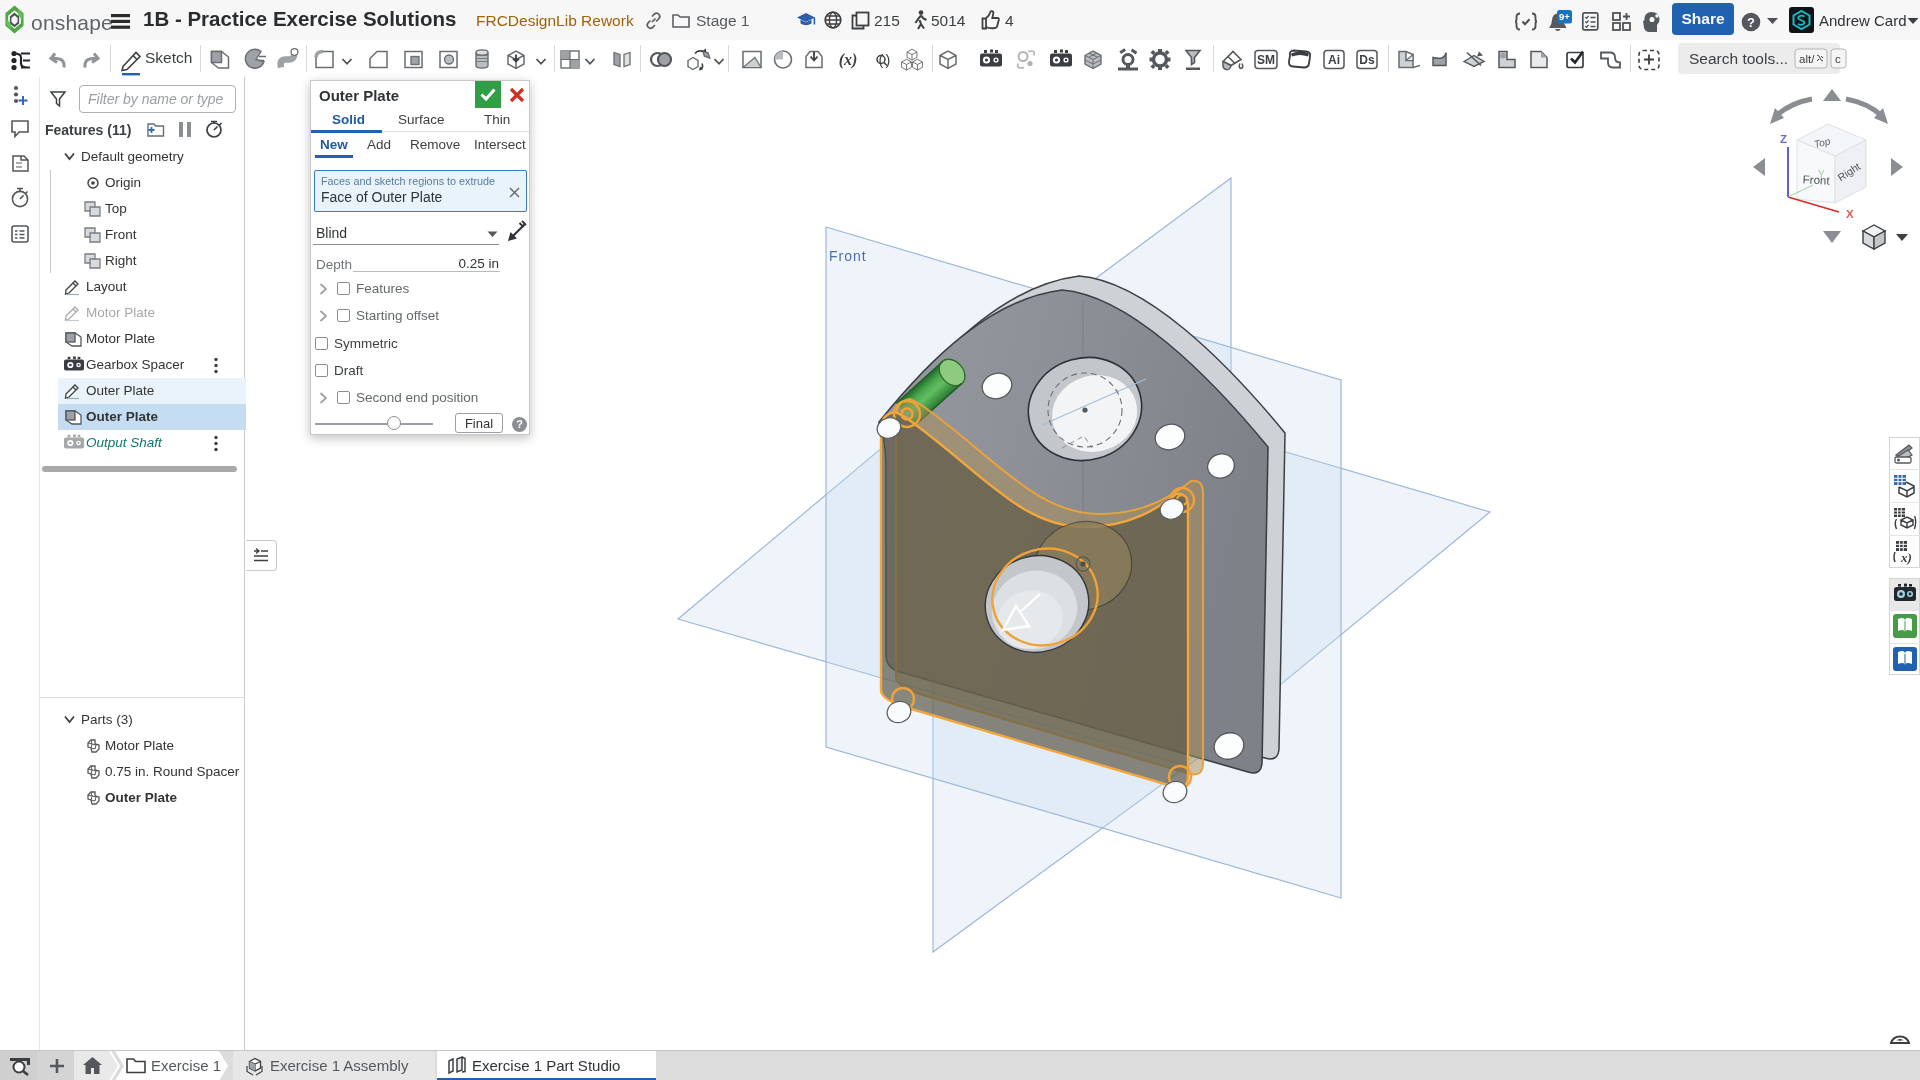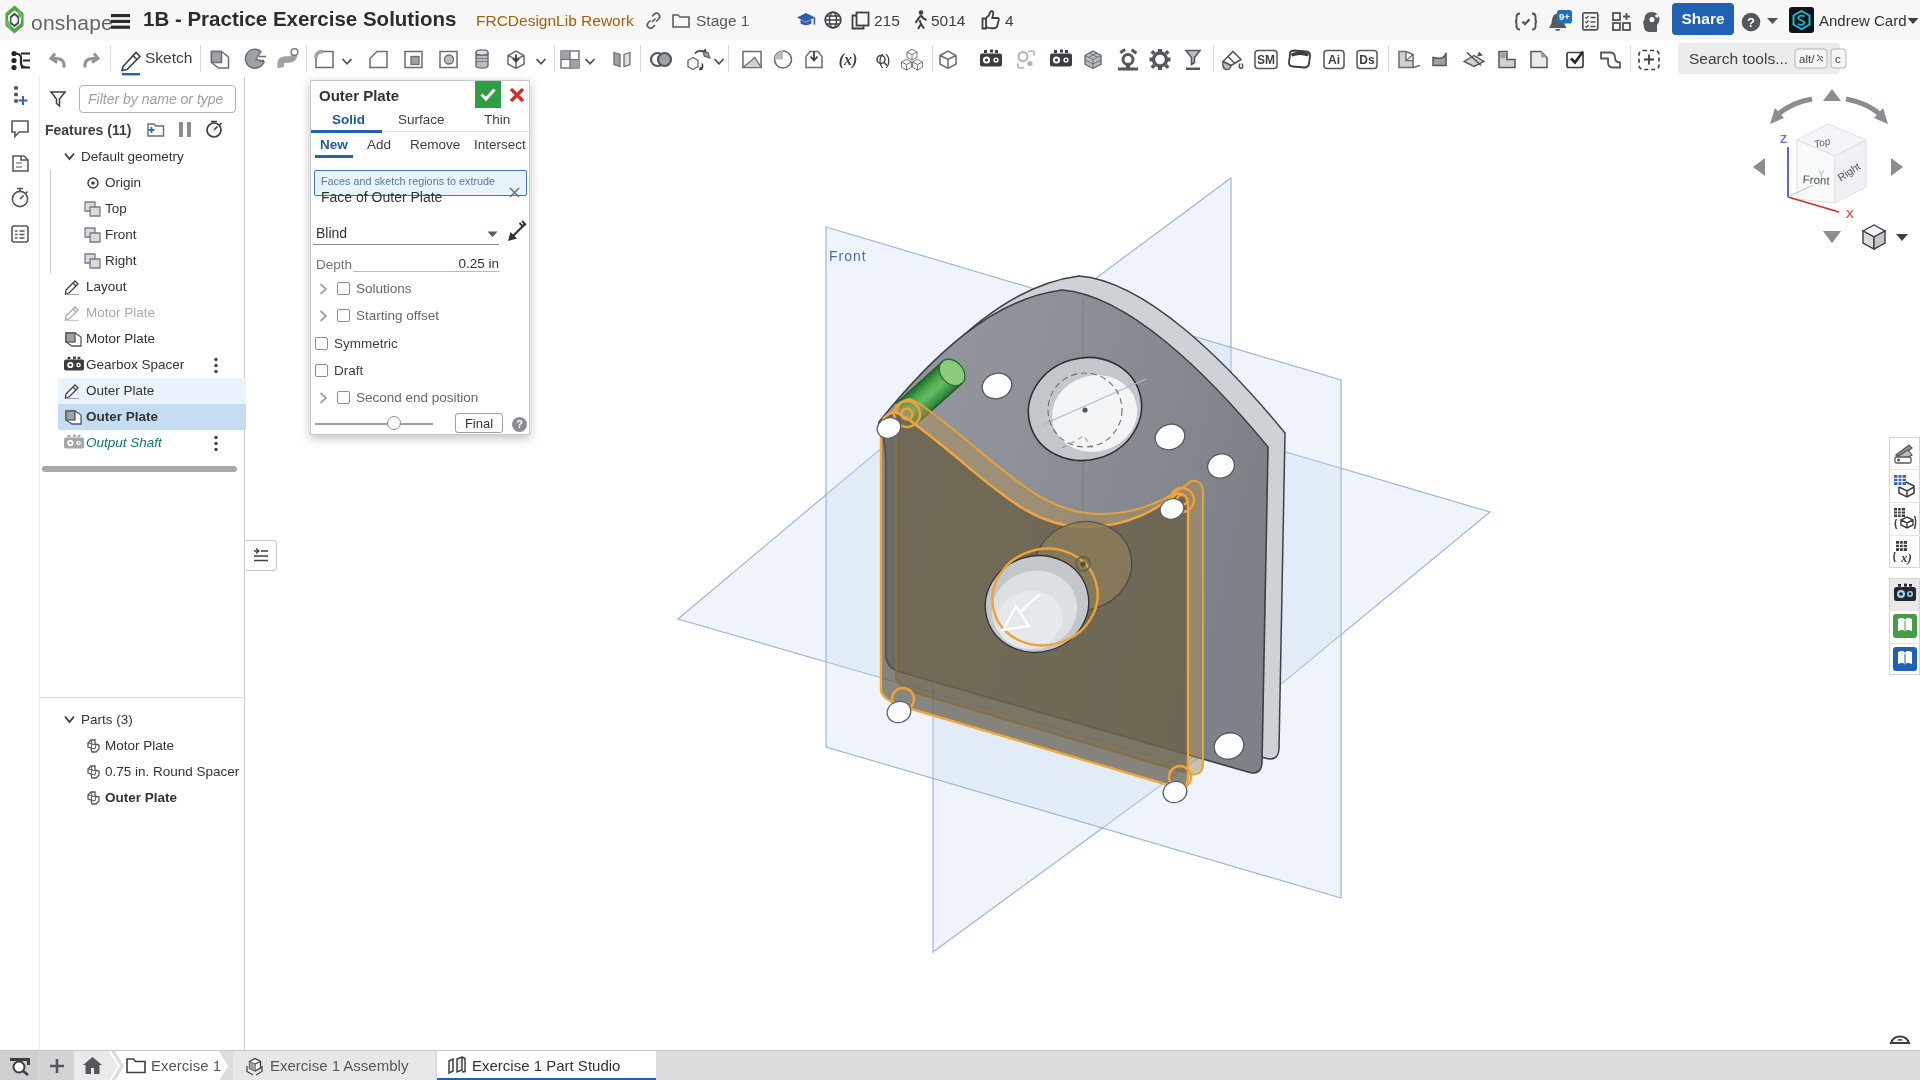--- a/index.html
+++ b/index.html
@@ -700,21 +700,21 @@
  <span class="abs" style="left:173px;top:4px;color:#3c4043;">Thin</span>
  <div class="abs" style="left:0px;top:22px;width:71px;height:2.5px;background:#2161b2;"></div>
 </div>
 <div class="abs" style="left:0;top:51px;width:220px;height:26px;font-size:13.5px;">
  <span class="abs" style="left:9px;top:5px;color:#1d5a9e;font-weight:bold;">New</span>
  <span class="abs" style="left:56px;top:5px;color:#3c4043;">Add</span>
  <span class="abs" style="left:99px;top:5px;color:#3c4043;">Remove</span>
  <span class="abs" style="left:163px;top:5px;color:#3c4043;">Intersect</span>
  <div class="abs" style="left:4px;top:23px;width:38px;height:2.5px;background:#2161b2;"></div>
 </div>
-<div class="abs" style="left:3px;top:89px;width:213px;height:26px;background:#e9f3fc;border:1.5px solid #3c78be;border-radius:2px;">
+<div class="abs" style="left:3px;top:89px;width:213px;height:42px;background:#e9f3fc;border:1.5px solid #3c78be;border-radius:2px;">
  <div class="abs" style="left:6px;top:4px;font-size:10.8px;color:#5a7a9a;">Faces and sketch regions to extrude</div>
  <div class="abs" style="left:6px;top:18px;font-size:14px;color:#2f3337;">Face of Outer Plate</div>
  <svg style="left:194px;top:16px" width="11" height="11" viewBox="0 0 11 11">
         <path d="M1 1 L10 10 M10 1 L1 10" stroke="#6a6e72" stroke-width="1.5"></path>
       </svg>
 </div>
 <div class="abs" style="left:5px;top:144px;font-size:14px;color:#2f3337;">Blind</div>
 <svg style="left:176px;top:150px" width="11" height="7" viewBox="0 0 11 7">
       <path d="M0.5 0.5 L5.5 6 L10.5 0.5 Z" fill="#54585c"></path>
     </svg>
@@ -725,21 +725,21 @@
  <path d="M13.5 1 l4 4 M16 -1 l4 4" stroke="#2f3337" stroke-width="1.8"></path>
 </svg>
 <div class="abs" style="left:5px;top:176px;font-size:13.5px;color:#70757a;">Depth</div>
 <div class="abs" style="left:2px;top:175px;width:186px;text-align:right;font-size:13.5px;color:#2f3337;">0.25 in</div>
 <div class="abs" style="left:42px;top:190px;width:147px;height:1px;background:#b8bcc0;"></div>
 <div class="chk abs" style="left:0;top:200px;"></div>
 <svg style="left:8px;top:202px" width="8" height="12" viewBox="0 0 8 12">
       <path d="M1.5 1 L7 6 L1.5 11" fill="none" stroke="#9aa0a6" stroke-width="1.7"></path>
     </svg>
 <div class="abs" style="left:26px;top:201px;width:13px;height:13px;border:1.4px solid #8a8e92;border-radius:2px;"></div>
-<div class="abs" style="left:45px;top:200px;font-size:13.5px;color:#63686d;">Solutions</div>
+<div class="abs" style="left:45px;top:200px;font-size:13.5px;color:#63686d;">Features</div>
 <svg style="left:8px;top:229px" width="8" height="12" viewBox="0 0 8 12">
       <path d="M1.5 1 L7 6 L1.5 11" fill="none" stroke="#9aa0a6" stroke-width="1.7"></path>
     </svg>
 <div class="abs" style="left:26px;top:228px;width:13px;height:13px;border:1.4px solid #8a8e92;border-radius:2px;"></div>
 <div class="abs" style="left:45px;top:227px;font-size:13.5px;color:#63686d;">Starting offset</div>
 <div class="abs" style="left:4px;top:256px;width:13px;height:13px;border:1.4px solid #8a8e92;border-radius:2px;"></div>
 <div class="abs" style="left:23px;top:255px;font-size:13.5px;color:#3c4043;">Symmetric</div>
 <div class="abs" style="left:4px;top:283px;width:13px;height:13px;border:1.4px solid #8a8e92;border-radius:2px;"></div>
 <div class="abs" style="left:23px;top:282px;font-size:13.5px;color:#3c4043;">Draft</div>
 <svg style="left:8px;top:311px" width="8" height="12" viewBox="0 0 8 12">

